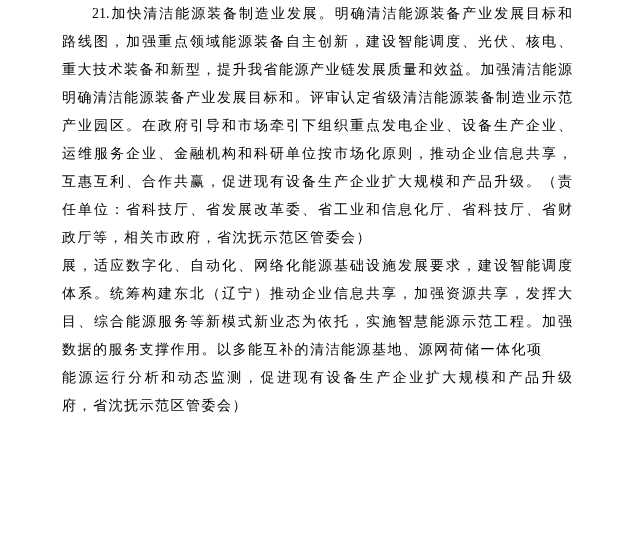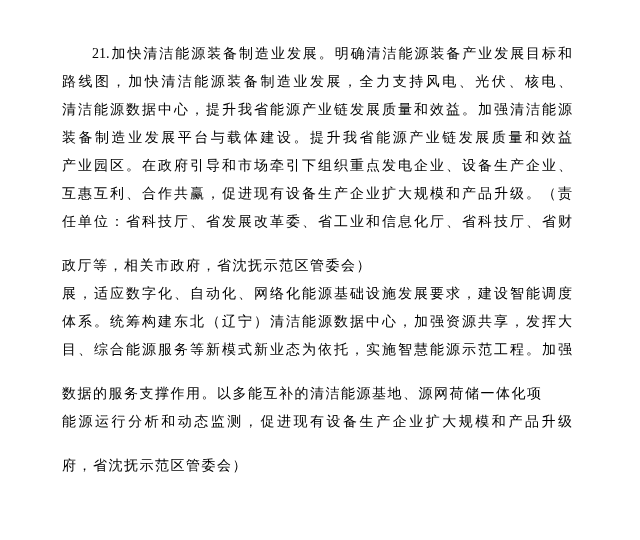--- a/index.html
+++ b/index.html
@@ -29,42 +29,41 @@
   .line {
     height: 28px;
     line-height: 28px;
     text-align: justify;
     text-align-last: justify;
     text-justify: inter-character;
     overflow: hidden;
   }
   .line.indent {
     text-indent: 30px;
-    margin-top: 40px;
   }
   .line.plain {
     text-align: center;
     text-align-last: left;
     letter-spacing: 1.5px;
-    margin-top: 16px;
   }
 </style>
 </head>
 <body>
 
 <div class="page">
   <div class="textblock">
     <div class="line indent">21.加快清洁能源装备制造业发展。明确清洁能源装备产业发展目标和</div>
-    <div class="line">路线图，加快清洁能源装备制造业发展，全力支持风电、光伏、核电、</div>
-    <div class="line">清洁能源数据中心，提升我省能源产业链发展质量和效益。加强清洁能源</div>
-    <div class="line">装备制造业发展平台与载体建设。提升我省能源产业链发展质量和效益</div>
+    <div class="line">路线图，加强重点领域能源装备自主创新，建设智能调度、光伏、核电、</div>
+    <div class="line">重大技术装备和新型，提升我省能源产业链发展质量和效益。加强清洁能源</div>
+    <div class="line">明确清洁能源装备产业发展目标和。评审认定省级清洁能源装备制造业示范</div>
     <div class="line">产业园区。在政府引导和市场牵引下组织重点发电企业、设备生产企业、</div>
+    <div class="line">运维服务企业、金融机构和科研单位按市场化原则，推动企业信息共享，</div>
     <div class="line">互惠互利、合作共赢，促进现有设备生产企业扩大规模和产品升级。（责</div>
     <div class="line">任单位：省科技厅、省发展改革委、省工业和信息化厅、省科技厅、省财</div>
     <div class="line plain">政厅等，相关市政府，省沈抚示范区管委会）</div>
     <div class="line">展，适应数字化、自动化、网络化能源基础设施发展要求，建设智能调度</div>
-    <div class="line">体系。统筹构建东北（辽宁）清洁能源数据中心，加强资源共享，发挥大</div>
+    <div class="line">体系。统筹构建东北（辽宁）推动企业信息共享，加强资源共享，发挥大</div>
     <div class="line">目、综合能源服务等新模式新业态为依托，实施智慧能源示范工程。加强</div>
     <div class="line plain">数据的服务支撑作用。以多能互补的清洁能源基地、源网荷储一体化项</div>
     <div class="line">能源运行分析和动态监测，促进现有设备生产企业扩大规模和产品升级</div>
     <div class="line plain">府，省沈抚示范区管委会）</div>
   </div>
 </div>
 
 </body></html>

